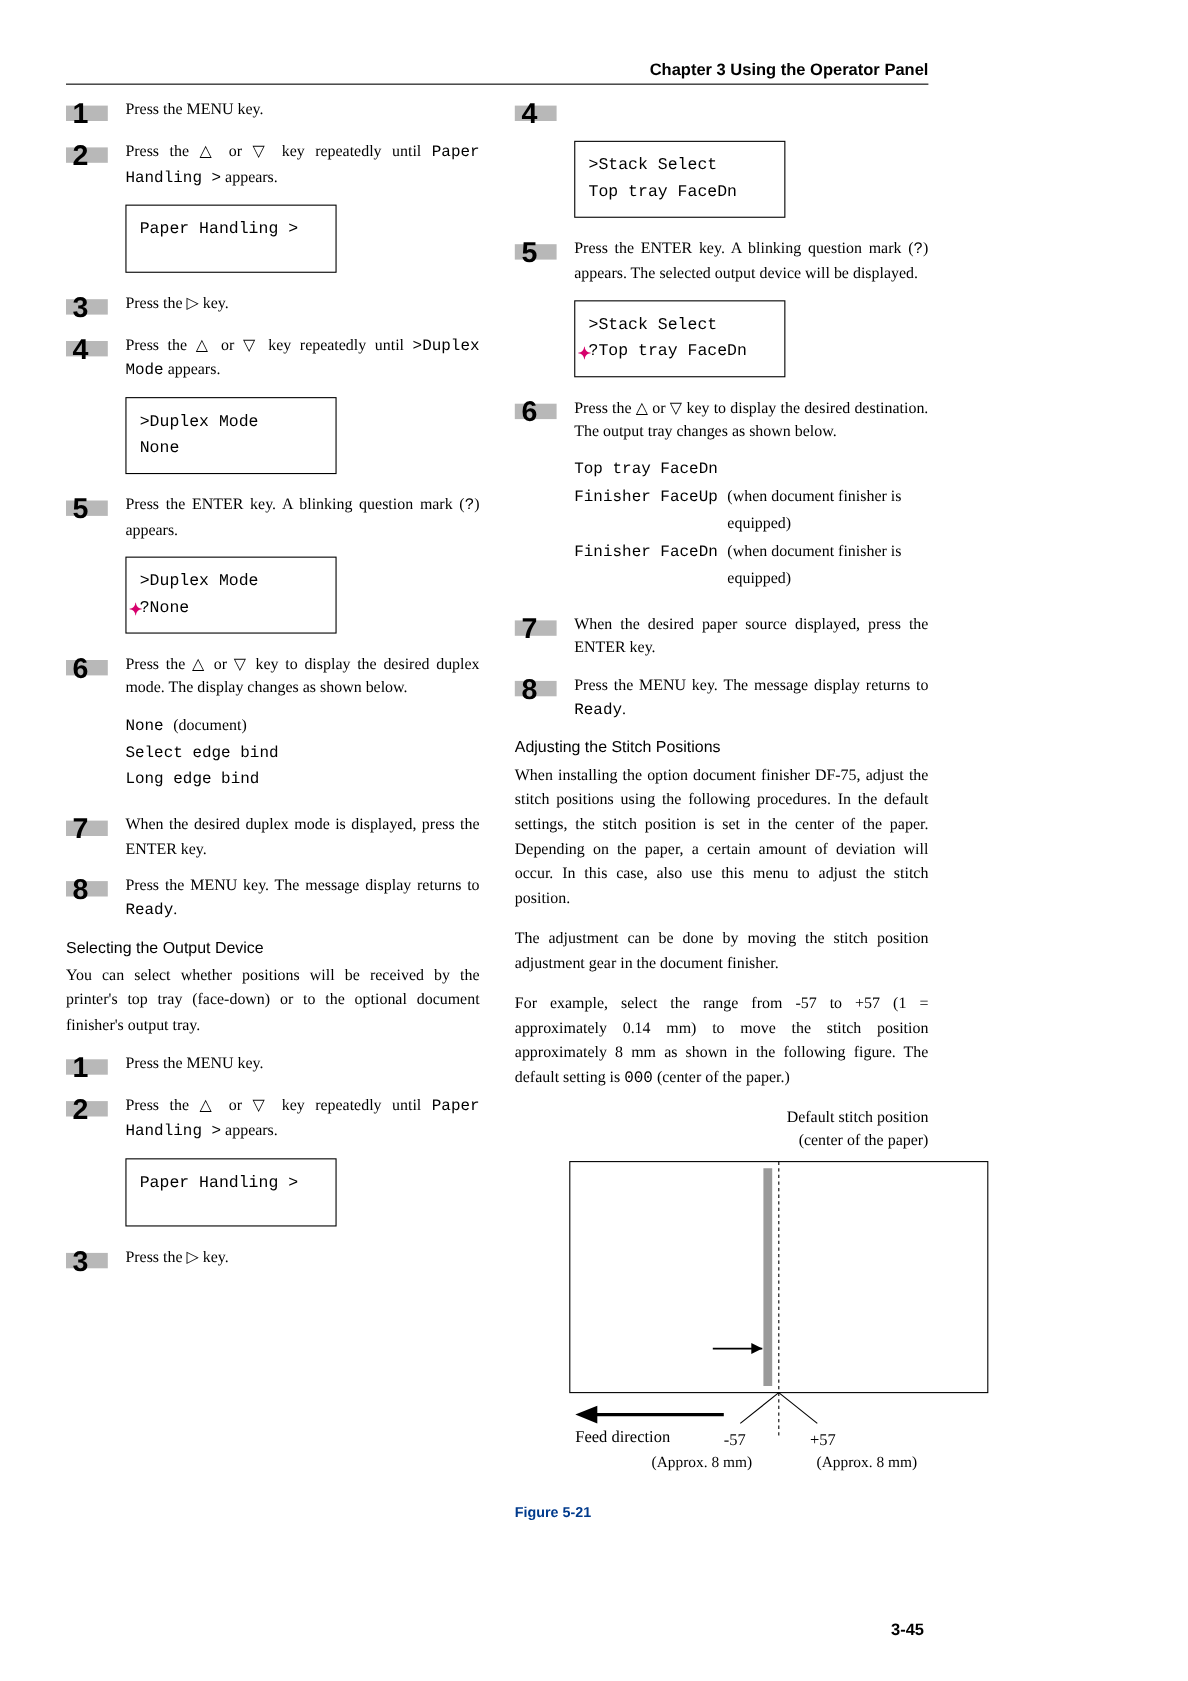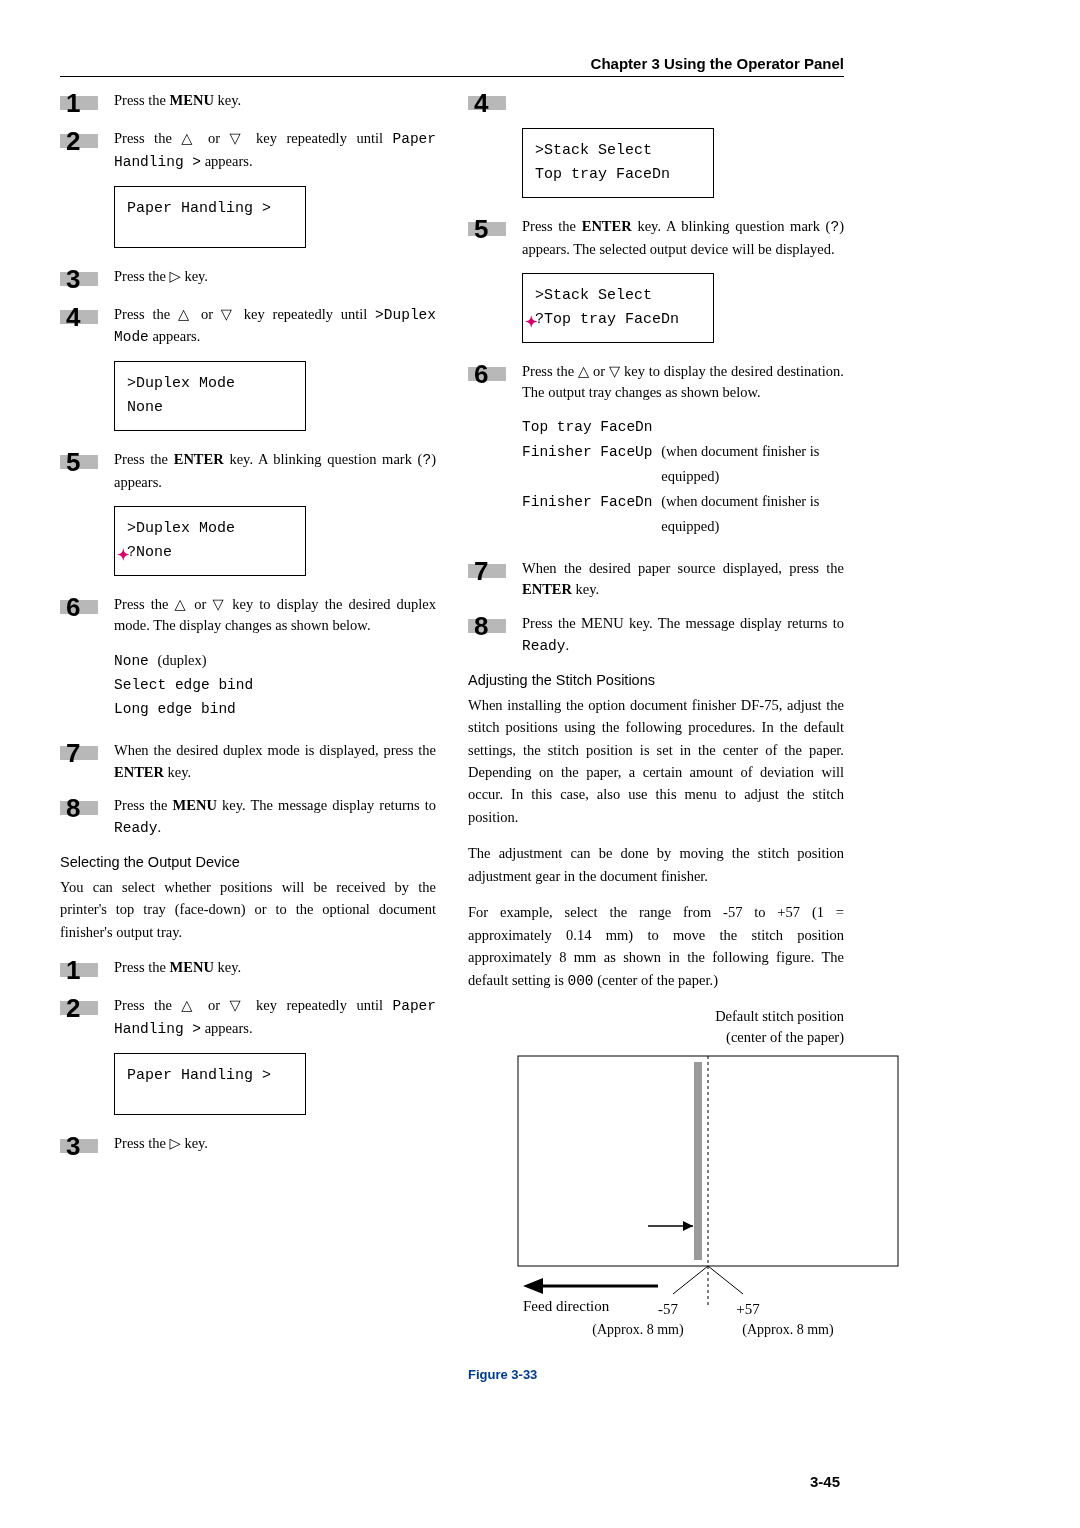--- a/index.html
+++ b/index.html
@@ -68,21 +68,21 @@
     font-size: 26px;
     line-height: 26px;
     color: #000;
     padding-left: 6px;
   }
   .step-text {
     flex: 1;
     line-height: 1.5;
     text-align: justify;
   }
-  .step-text b, .bold { font-weight: bold; font-family: inherit; }
+  .step-text b, .bold { font-weight: normal; font-family: inherit; }
   .tri {
     font-family: "Segoe UI Symbol", "Arial Unicode MS", sans-serif;
   }
   .mono {
     font-family: "Courier New", monospace;
     font-size: 14.5px;
   }
   .display-box {
     border: 1px solid #000;
     margin: 8px 0 18px 54px;
@@ -208,21 +208,21 @@
           <div>&gt;Duplex Mode</div>
           <div style="position: relative;">?None<span class="burst" style="top: 2px;">✦</span></div>
         </div>
         <div class="step">
           <div class="step-num-box">
             <div class="step-num-bar"></div>
             <div class="step-num">6</div>
           </div>
           <div class="step-text">Press the <span class="tri">△</span> or <span class="tri">▽</span> key to display the desired duplex mode. The display changes as shown below.</div>
         </div>
-        <div class="indented-block"><span class="mono">None</span> <span class="annot">(duplex)</span><br><span class="mono">Select edge bind</span><br><span class="mono">Long edge bind</span></div>
+        <div class="indented-block"><span class="mono">None</span> <span class="annot">(document)</span><br><span class="mono">Select edge bind</span><br><span class="mono">Long edge bind</span></div>
         <div class="step">
           <div class="step-num-box">
             <div class="step-num-bar"></div>
             <div class="step-num">7</div>
           </div>
           <div class="step-text">When the desired duplex mode is displayed, press the <b>ENTER</b> key.</div>
         </div>
         <div class="step">
           <div class="step-num-box">
             <div class="step-num-bar"></div>
@@ -317,19 +317,19 @@
             <line x1="240" y1="215" x2="205" y2="243" stroke="#000" stroke-width="1"></line>
             <line x1="240" y1="215" x2="275" y2="243" stroke="#000" stroke-width="1"></line>
             <line x1="70" y1="235" x2="190" y2="235" stroke="#000" stroke-width="3"></line>
             <polygon points="55,235 75,227 75,243" fill="#000"></polygon>
             <text x="55" y="260" fill="#000" font-family="Century Schoolbook, Georgia, serif" font-size="15" text-anchor="start">Feed direction</text>
             <text x="200" y="263" fill="#000" font-family="Century Schoolbook, Georgia, serif" font-size="15" text-anchor="middle">-57</text>
             <text x="280" y="263" fill="#000" font-family="Century Schoolbook, Georgia, serif" font-size="15" text-anchor="middle">+57</text>
             <text x="170" y="283" fill="#000" font-family="Century Schoolbook, Georgia, serif" font-size="14" text-anchor="middle">(Approx. 8 mm)</text>
             <text x="320" y="283" fill="#000" font-family="Century Schoolbook, Georgia, serif" font-size="14" text-anchor="middle">(Approx. 8 mm)</text>
           </svg>
-          <div class="fig-caption">Figure 3-33</div>
+          <div class="fig-caption">Figure 5-21</div>
         </div>
       </div>
   </div>
 
   <div class="page-num">3-45</div>
 </div>
 
 </body></html>

